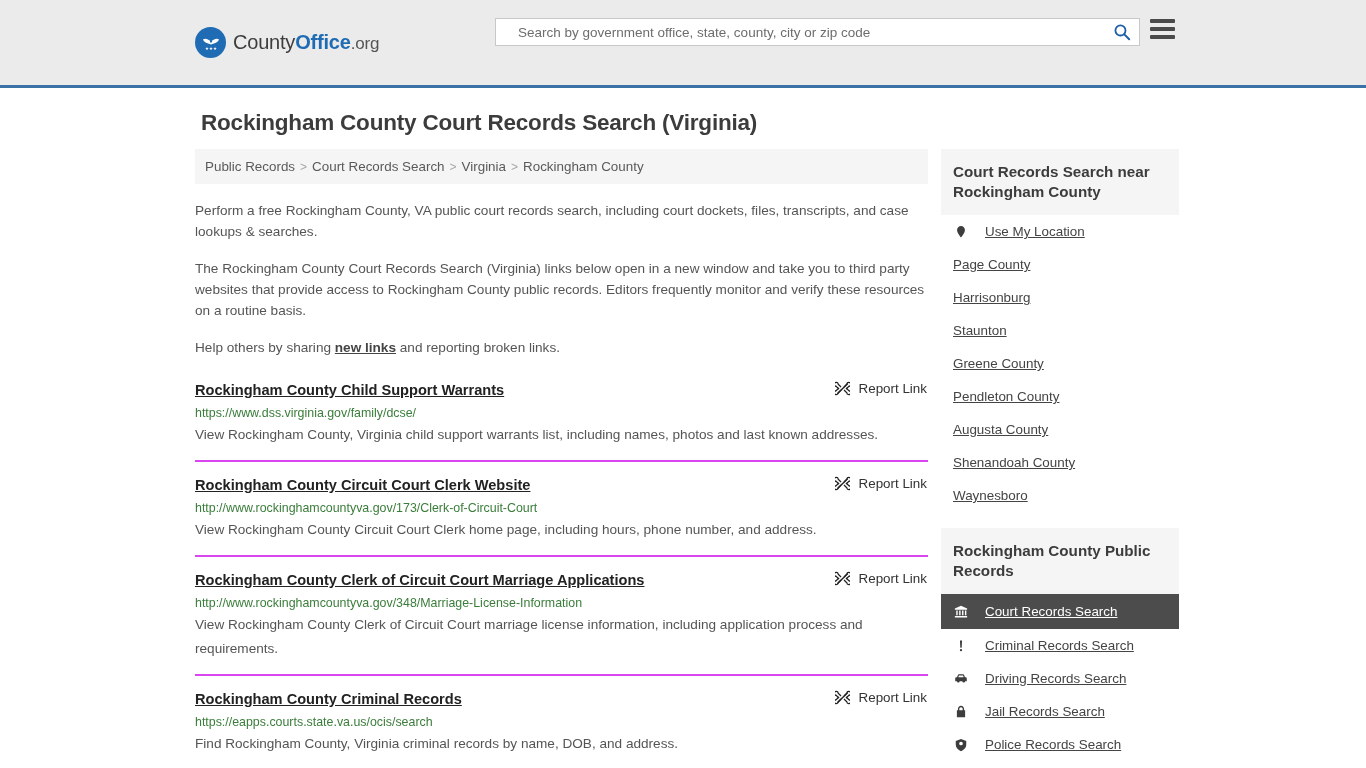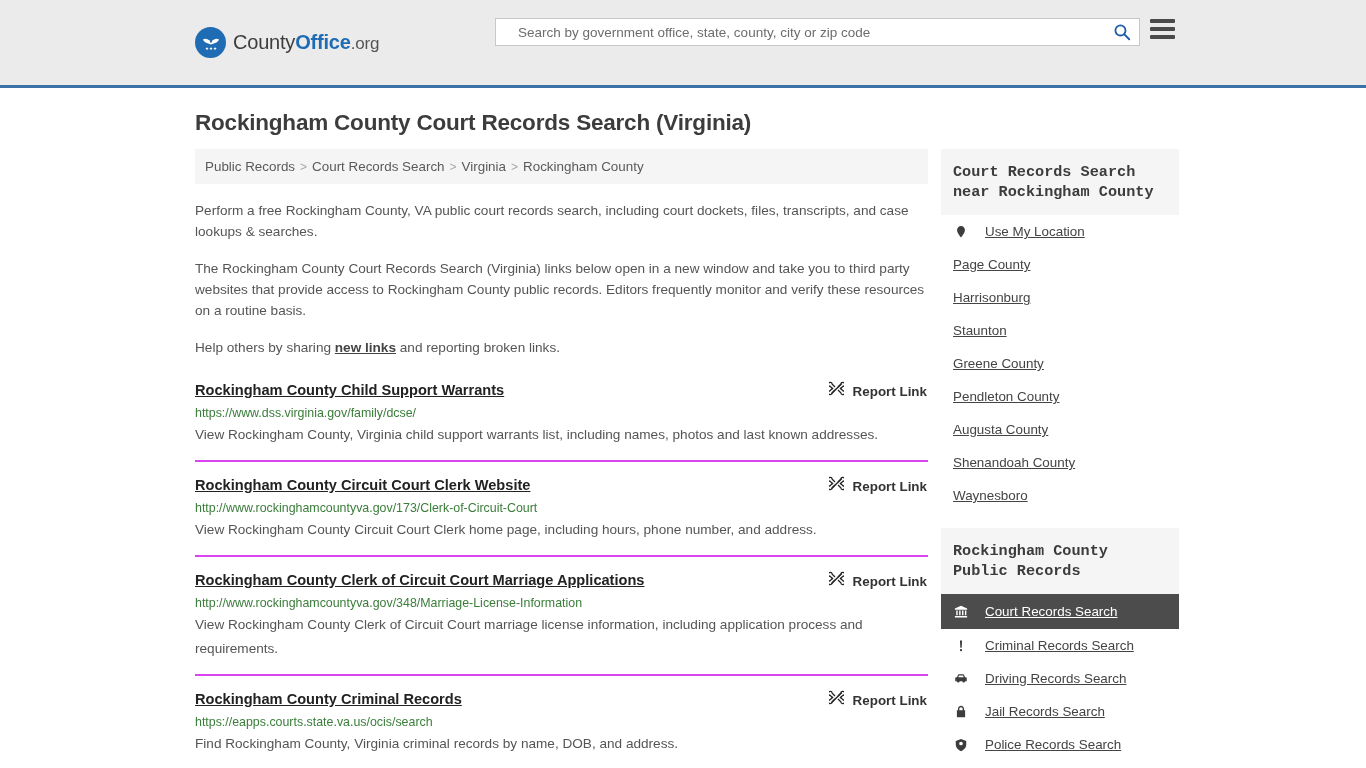--- a/index.html
+++ b/index.html
@@ -95,21 +95,21 @@
 
   
   .page {
     padding: 0 195px;
     position: relative;
   }
   .page-title {
     font-size: 22.5px;
     font-weight: bold;
     color: #3c3c3c;
-    margin: 22px 0 13px 0;
+    margin: 22px 0 13px 6px;
     letter-spacing: -0.2px;
   }
   .layout { display: flex; gap: 13px; align-items: flex-start; }
   .col-main { width: 733px; flex: none; }
   .col-side { width: 238px; flex: none; }
 
   
   .breadcrumb {
     background: #f5f5f5;
     padding: 10px 10px;
@@ -156,29 +156,28 @@
   .result-title {
     font-size: 14.6px;
     font-weight: bold;
     color: #222;
     text-decoration: underline;
     line-height: 20px;
     cursor: pointer;
   }
   .report-link {
     display: flex;
-    align-items: flex-end;
+    align-items: flex-start;
     gap: 9px;
     font-size: 13.4px;
     color: #333;
     white-space: nowrap;
     cursor: pointer;
     padding-top: 1px;
     margin-right: 1px;
-    font-weight: bold;
   }
   .result-url {
     font-size: 12.4px;
     color: #3a7d3a;
     margin-top: 5px;
     line-height: 16px;
     word-break: break-all;
   }
   .result-desc {
     font-size: 13.6px;
@@ -189,21 +188,20 @@
 
   
   .side-box { margin-bottom: 16px; }
   .side-head {
     background: #f5f5f5;
     padding: 13px 12px;
     font-size: 15.2px;
     font-weight: bold;
     color: #3c3c3c;
     line-height: 20px;
-    font-family: Liberation Mono, monospace;
   }
   .side-list { padding: 0; margin: 0; list-style: none; }
   .side-item {
     display: flex;
     align-items: center;
     gap: 17px;
     padding: 9px 12px;
     font-size: 13.4px;
   }
   .side-item a {

